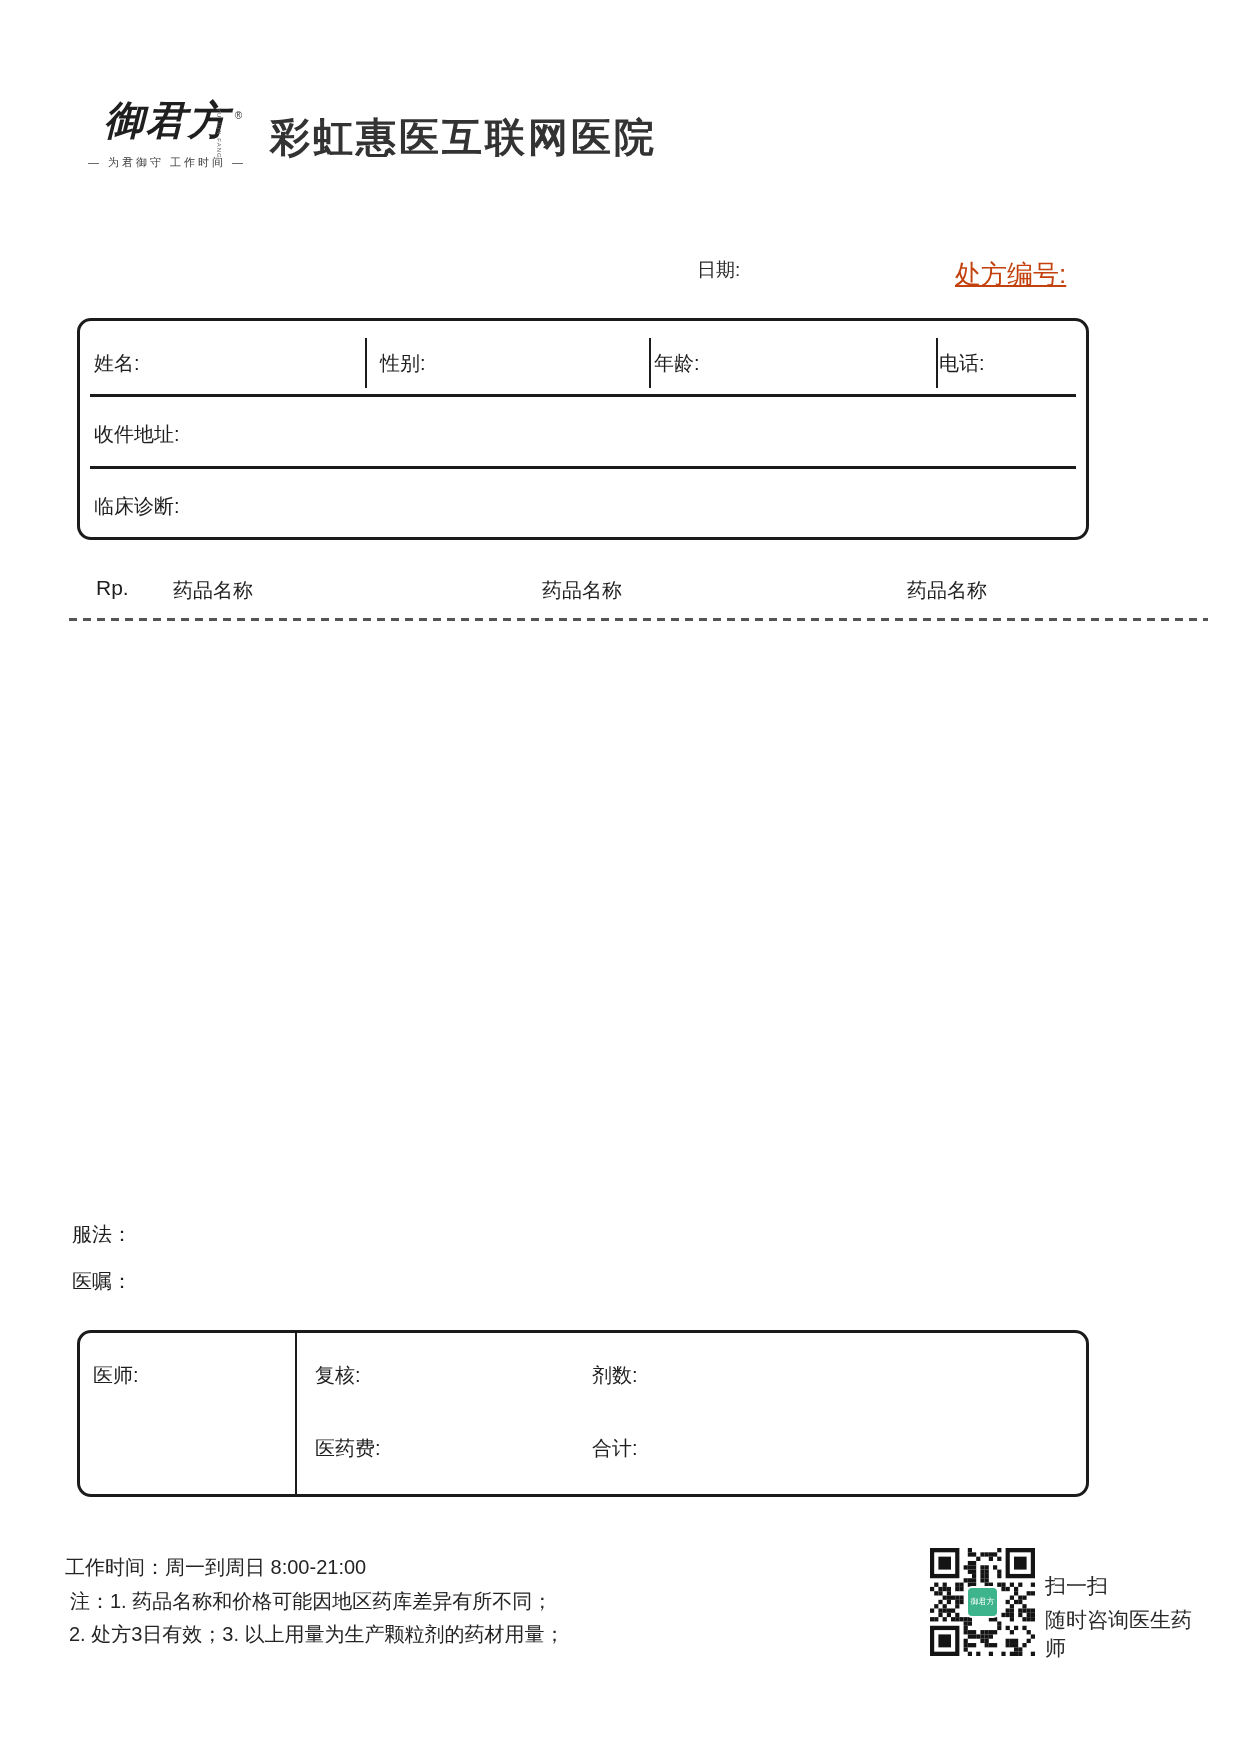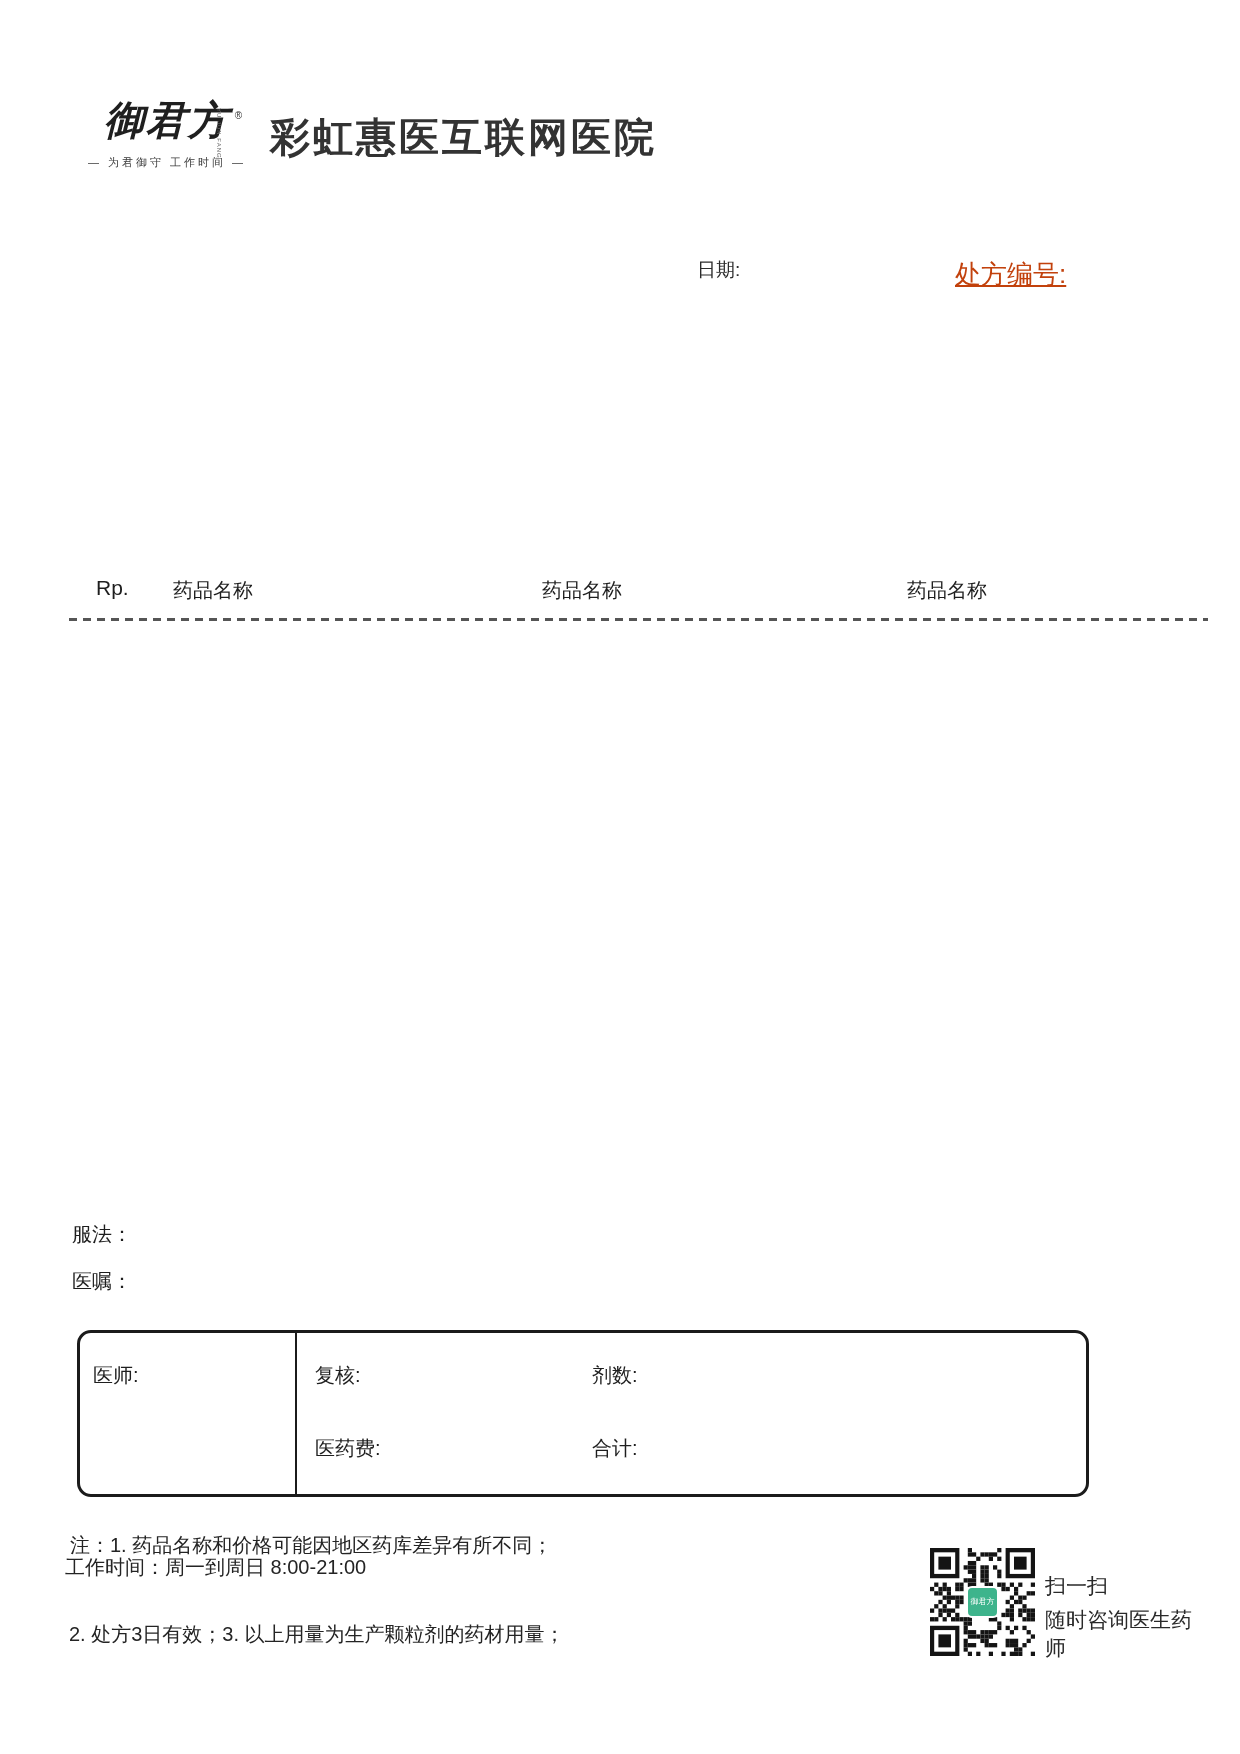--- a/index.html
+++ b/index.html
@@ -72,21 +72,21 @@
   .sb-label{position:absolute;font-size:20px;color:#1e1e1e;white-space:nowrap;}
   .sb-vdiv{position:absolute;left:215px;top:0;bottom:0;width:2px;background:var(--border);}
   .sb-physician{left:13px;top:29px;}
   .sb-reviewer{left:235px;top:29px;}
   .sb-dose{left:512px;top:29px;}
   .sb-fee{left:235px;top:102px;}
   .sb-total{left:512px;top:102px;}
   
   .foot-line{position:absolute;font-size:20px;color:#242424;white-space:nowrap;}
   .foot-hours{left:33px;top:1554px;}
-  .foot-note1{left:38px;top:1532px;}
+  .foot-note1{left:38px;top:1588px;}
   .foot-note2{left:37px;top:1621px;}
   .qr-wrap{position:absolute;left:898px;top:1548px;width:105px;height:108px;}
   .qr-wrap svg{display:block;width:105px;height:108px;}
   .qr-logo{
     position:absolute;left:36px;top:38px;width:33px;height:32px;
     background:var(--green);border:2px solid #ffffff;border-radius:6px;
     display:flex;align-items:center;justify-content:center;
   }
   .qr-logo span{font-size:8px;color:#ffffff;letter-spacing:0;line-height:1;}
   .qr-scan-label{position:absolute;left:1013px;top:1572px;font-size:21px;color:#2a2a2a;}
@@ -105,20 +105,33 @@
         <span class="brand-pinyin">YU JUN FANG</span>
       </div>
       <div class="brand-tagline">— 为君御守 工作时间 —</div>
     </div>
     <h1 class="hospital-name">彩虹惠医互联网医院</h1>
   </header>
 
   <div class="notice-date">日期:</div>
   <div class="notice-rxno">处方编号:</div>
 
+  <section class="patient-box">
+    <span class="pb-label pb-name">姓名:</span>
+    <span class="pb-label pb-gender">性别:</span>
+    <span class="pb-label pb-age">年龄:</span>
+    <span class="pb-label pb-phone">电话:</span>
+    <div class="pb-vdiv pb-vdiv1"></div>
+    <div class="pb-vdiv pb-vdiv2"></div>
+    <div class="pb-vdiv pb-vdiv3"></div>
+    <div class="pb-hline pb-hline1"></div>
+    <span class="pb-label pb-address">收件地址:</span>
+    <div class="pb-hline pb-hline2"></div>
+    <span class="pb-label pb-diagnosis">临床诊断:</span>
+  </section>
 
   <span class="rp-label">Rp.</span>
   <span class="drug-col drug-col-1">药品名称</span>
   <span class="drug-col drug-col-2">药品名称</span>
   <span class="drug-col drug-col-3">药品名称</span>
   <div class="dash-line"></div>
 
   <div class="usage-label">服法：</div>
   <div class="advice-label">医嘱：</div>
 

